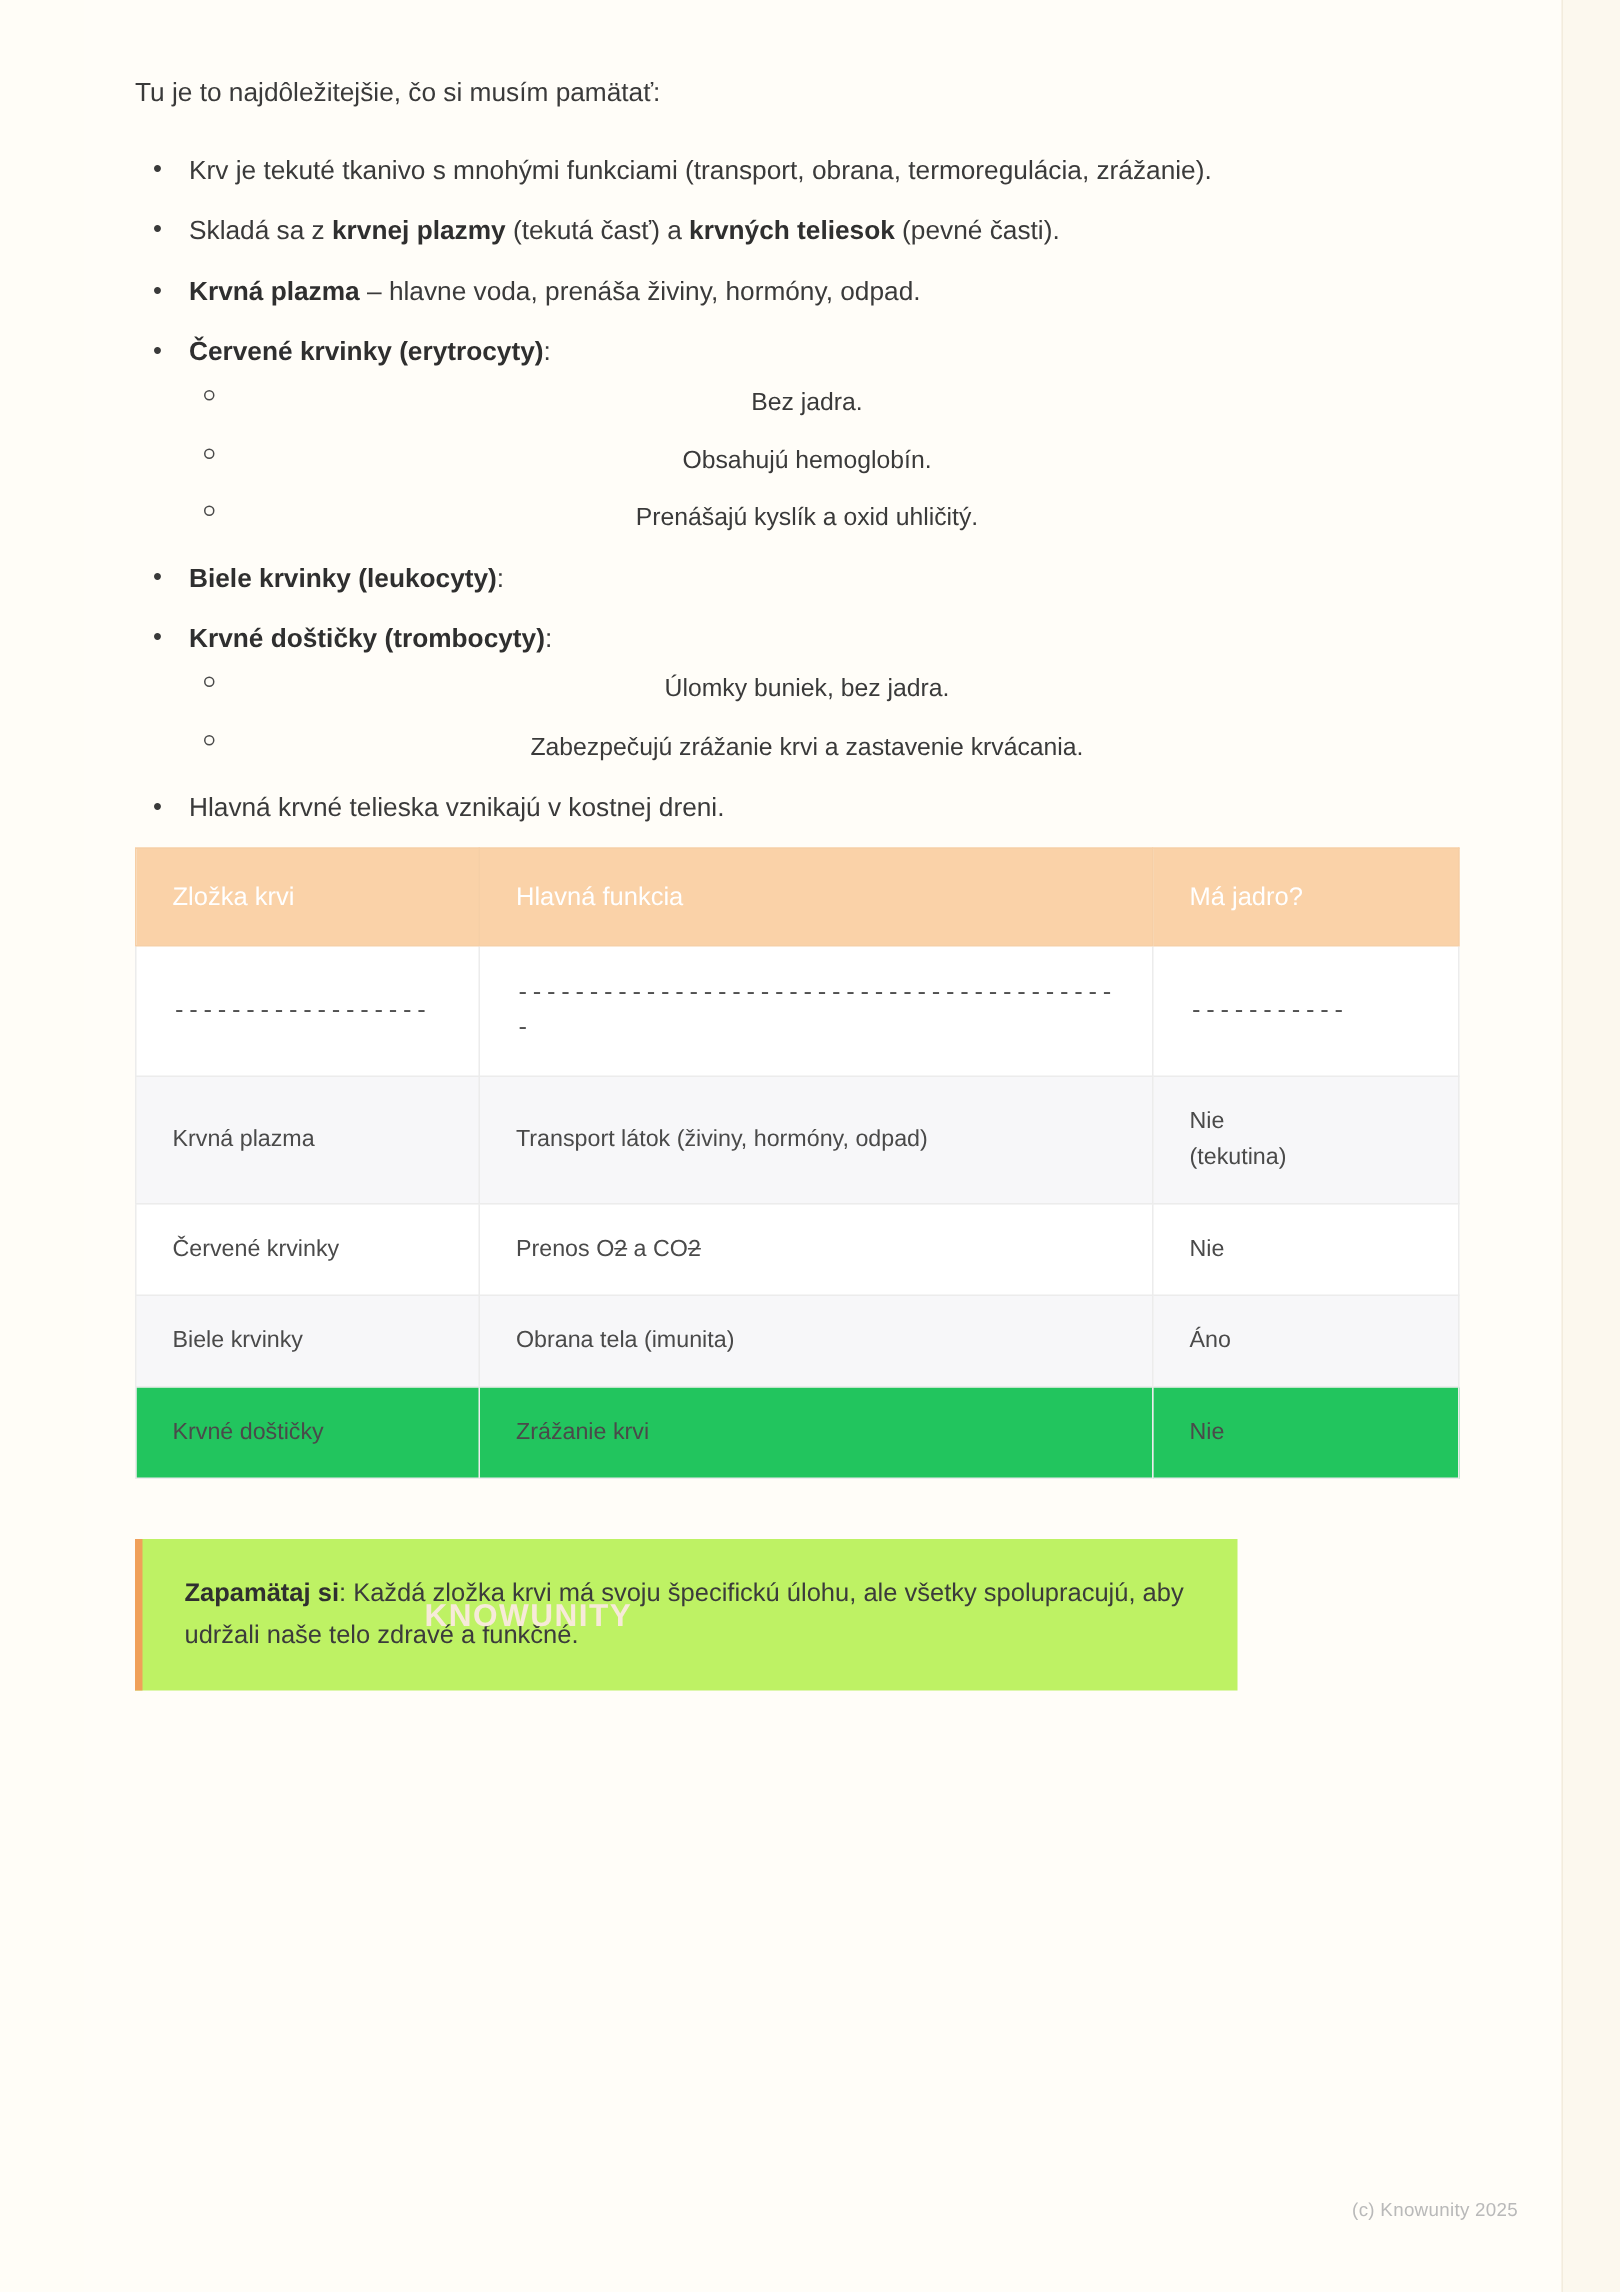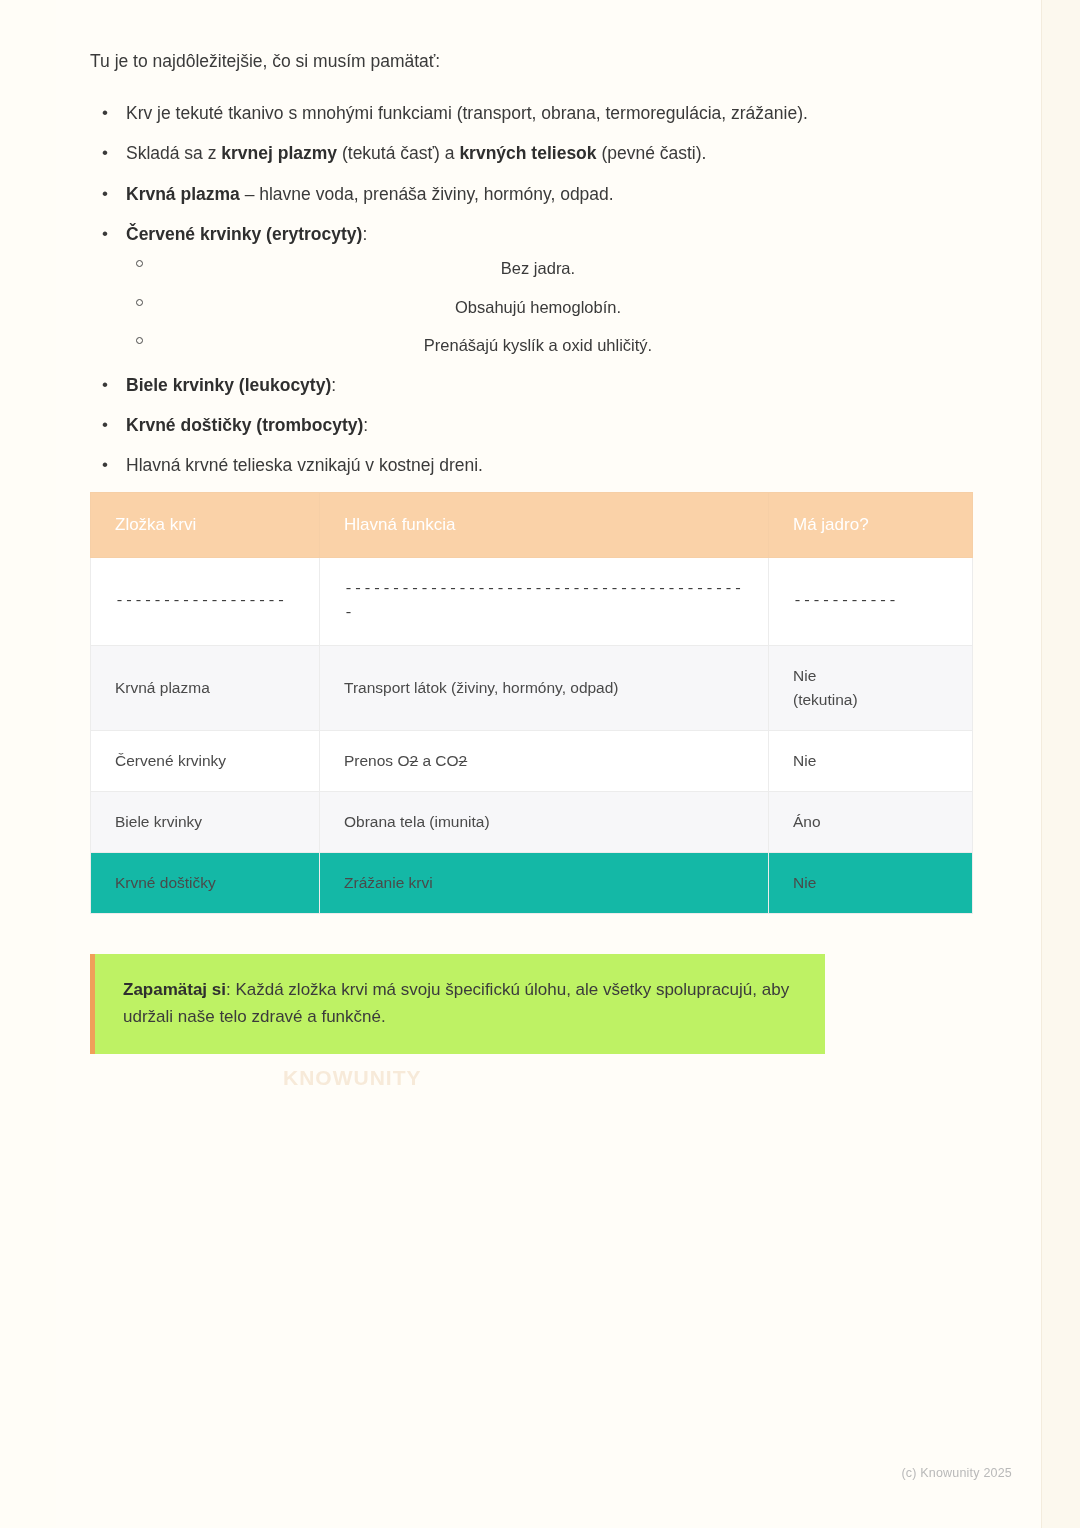--- a/index.html
+++ b/index.html
@@ -122,21 +122,21 @@
     background: #ffffff;
     font-family: "Liberation Mono", monospace;
     font-size: 15px;
     letter-spacing: 0.5px;
     color: #3f3f3f;
     padding: 20px 24px;
   }
   table.blood-table tbody tr:nth-child(2) td { background: #f7f7f9; }
   table.blood-table tbody tr:nth-child(3) td { background: #ffffff; }
   table.blood-table tbody tr:nth-child(4) td { background: #f7f7f9; }
-  table.blood-table tbody tr:nth-child(5) td { background: #14b8a6; }
+  table.blood-table tbody tr:nth-child(5) td { background: #22c55e; }
 
   .col1 { width: 180px; }
   .col2 { width: 400px; }
   .col3 { width: 155px; }
 
   .strike { text-decoration: line-through; }
 
   .callout {
     position: relative;
     margin-top: 40px;
@@ -216,20 +216,30 @@
       </li>
 
       <li class="item-group">
         <span class="bullet">•</span>
         <span><b>Biele krvinky (leukocyty)</b>:</span>
       </li>
 
       <li class="item-group">
         <span class="bullet">•</span>
         <span><b>Krvné doštičky (trombocyty)</b>:</span>
+        <ul class="sub-list">
+          <li>
+            <span class="subbullet"></span>
+            <span>Úlomky buniek, bez jadra.</span>
+          </li>
+          <li>
+            <span class="subbullet"></span>
+            <span>Zabezpečujú zrážanie krvi a zastavenie krvácania.</span>
+          </li>
+        </ul>
       </li>
 
       <li>
         <span class="bullet">•</span>
         <span>Hlavná krvné telieska vznikajú v kostnej dreni.</span>
       </li>
 
     </ul>
 
     <table class="blood-table">

